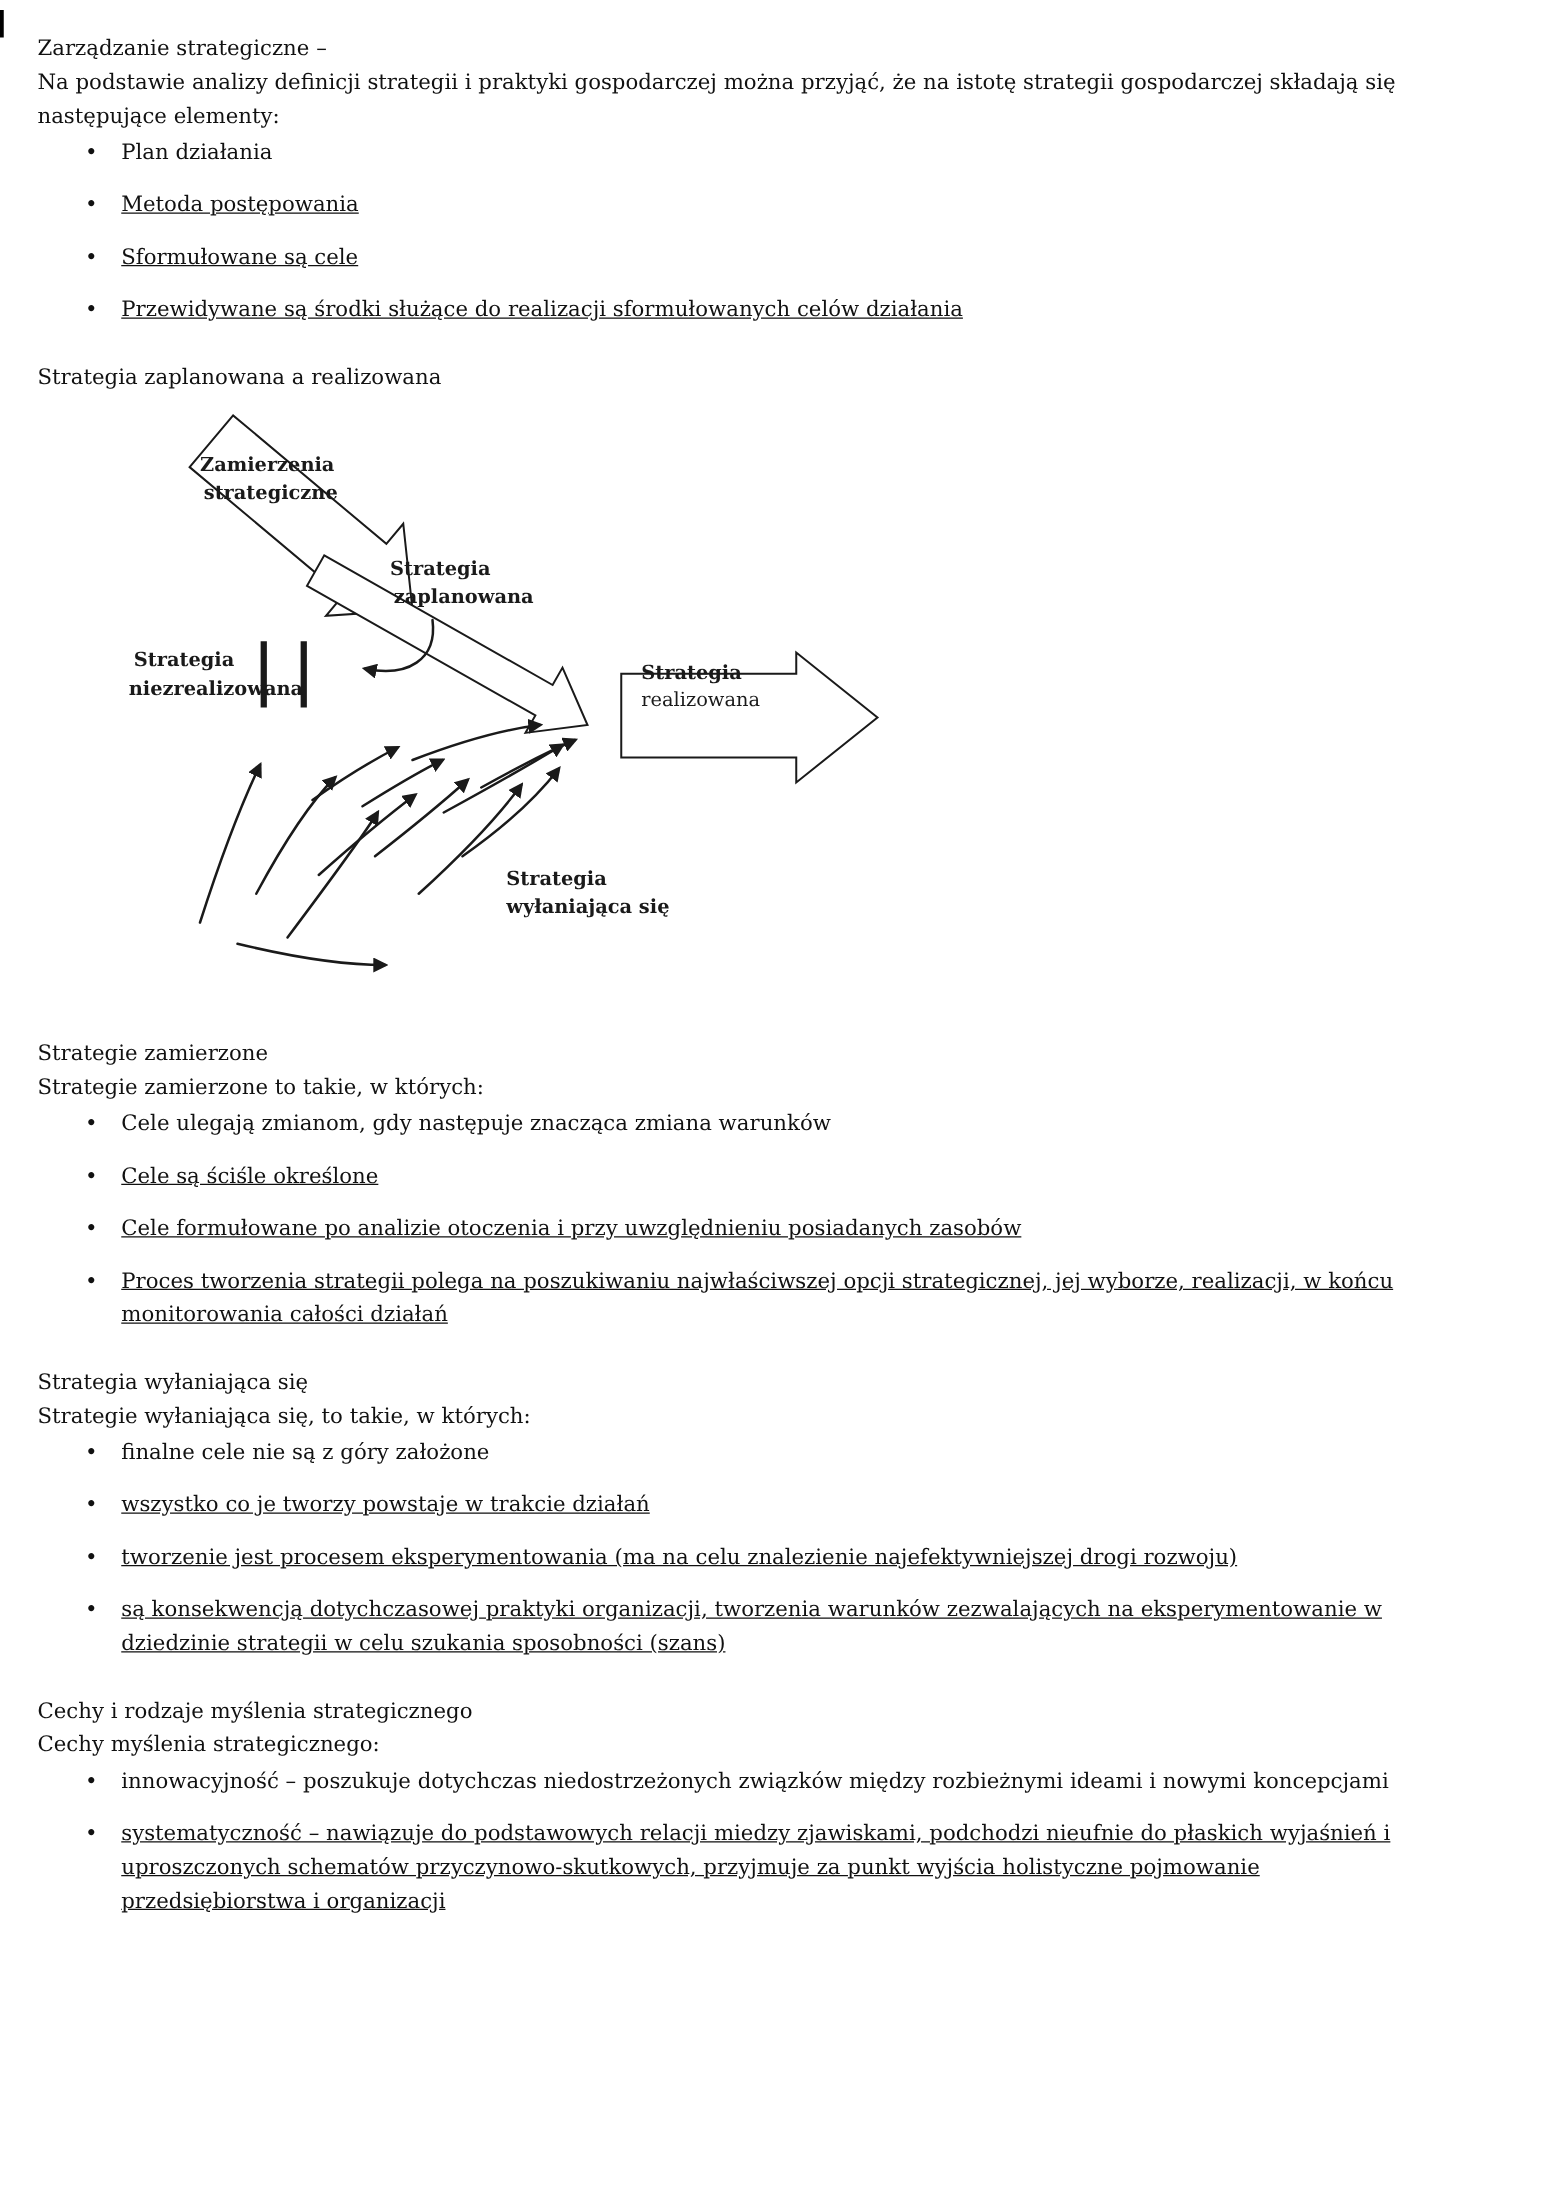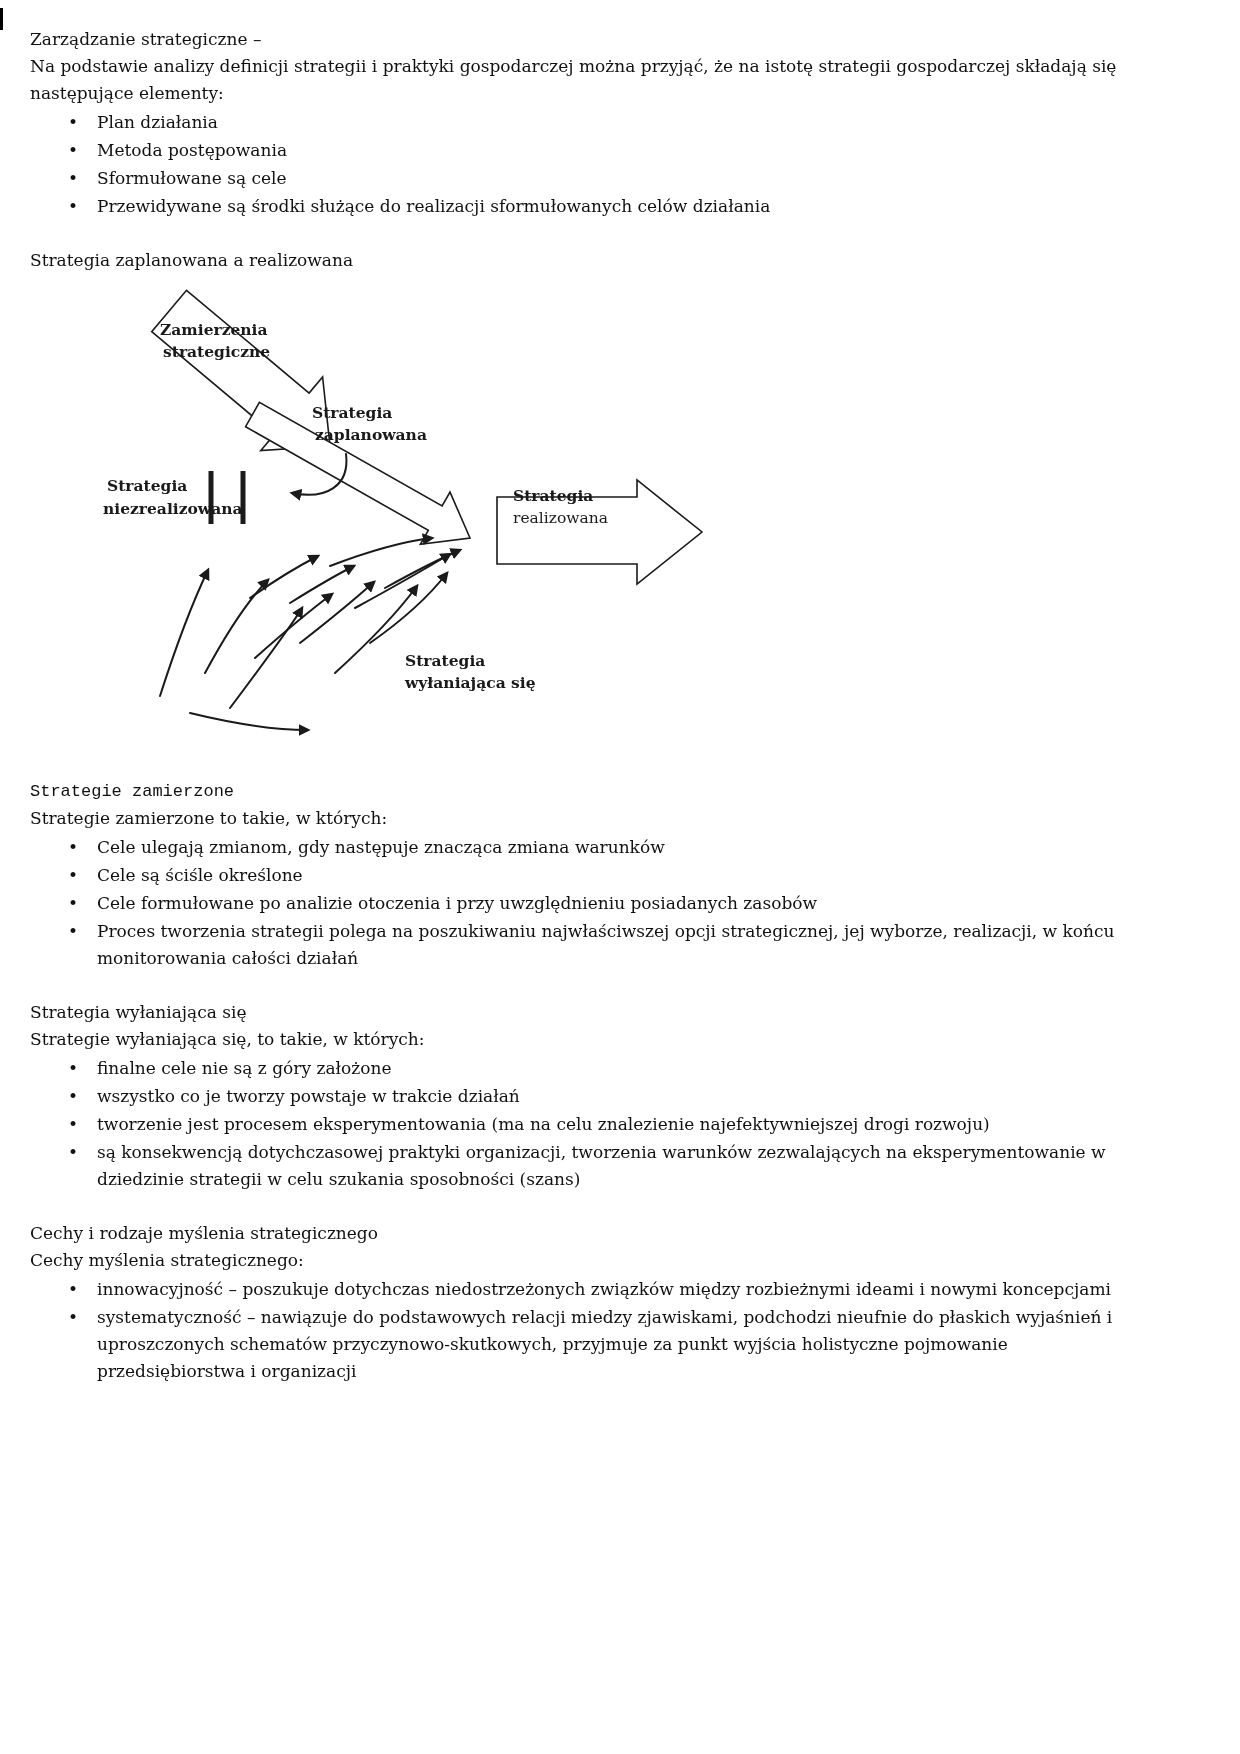--- a/index.html
+++ b/index.html
@@ -25,31 +25,31 @@
   .edge-artifact {
     position: absolute;
     left: 0;
     top: 8px;
     width: 3px;
     height: 22px;
     background: #000;
   }
   p.line { margin: 0; }
   p.heading { margin-top: 27px; }
-  p.heading.tight { margin-top: 12px; font-family: Liberation Mono, monospace; }
+  p.heading.tight { margin-top: 22px; }
   ul.bullets {
     margin: 2px 0 0 0;
     padding: 0;
     list-style: none;
   }
   ul.bullets li {
     position: relative;
     padding-left: 67px;
   }
-  ul.bullets li + li { margin-top: 1px; }
+  ul.bullets li + li { margin-top: 15px; text-decoration: underline; }
   ul.bullets li::before {
     content: "\2022";
     position: absolute;
     left: 38px;
     top: 0;
   }
   .diagram {
     margin: 14px 0 0 10px;
     width: 760px;
     height: 478px;

